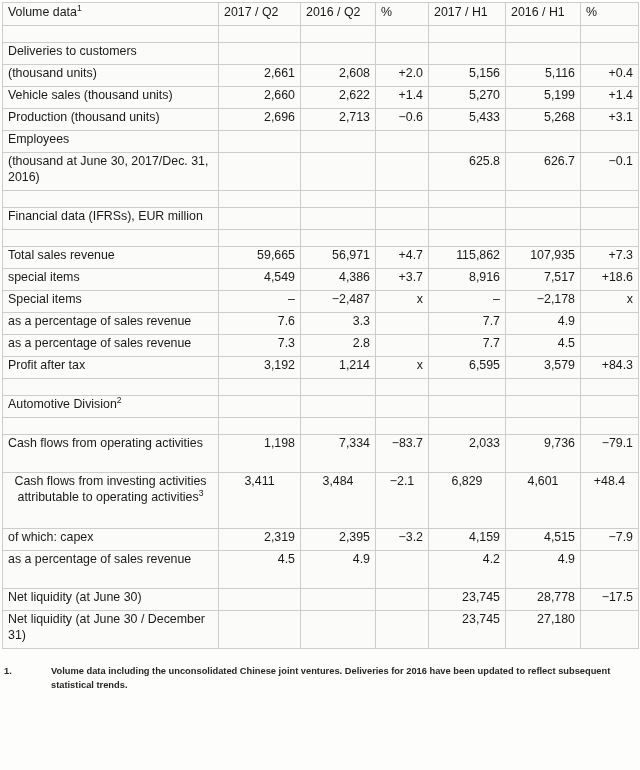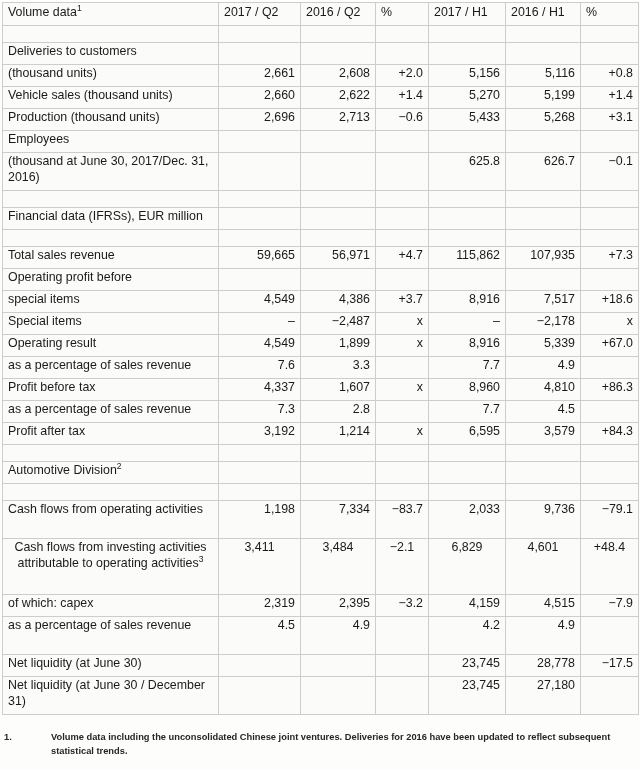--- a/index.html
+++ b/index.html
@@ -141,21 +141,21 @@
           <td class="num"></td>
           <td class="num"></td>
         </tr>
         <tr class="row">
           <td><span>(thousand units)</span></td>
           <td class="num">2,661</td>
           <td class="num">2,608</td>
           <td class="num">+2.0</td>
           <td class="num">5,156</td>
           <td class="num">5,116</td>
-          <td class="num">+0.8</td>
+          <td class="num">+0.4</td>
         </tr>
         <tr class="row">
           <td><span>Vehicle sales (thousand units)</span></td>
           <td class="num">2,660</td>
           <td class="num">2,622</td>
           <td class="num">+1.4</td>
           <td class="num">5,270</td>
           <td class="num">5,199</td>
           <td class="num">+1.4</td>
         </tr>
@@ -216,72 +216,45 @@
         <tr class="row">
           <td><span>Total sales revenue</span></td>
           <td class="num">59,665</td>
           <td class="num">56,971</td>
           <td class="num">+4.7</td>
           <td class="num">115,862</td>
           <td class="num">107,935</td>
           <td class="num">+7.3</td>
         </tr>
         <tr class="row">
-          <td><span>Operating profit before</span></td>
-          <td class="num"></td>
-          <td class="num"></td>
-          <td class="num"></td>
-          <td class="num"></td>
-          <td class="num"></td>
-          <td class="num"></td>
-        </tr>
-        <tr class="row">
           <td><span>special items</span></td>
           <td class="num">4,549</td>
           <td class="num">4,386</td>
           <td class="num">+3.7</td>
           <td class="num">8,916</td>
           <td class="num">7,517</td>
           <td class="num">+18.6</td>
         </tr>
         <tr class="row">
           <td><span>Special items</span></td>
           <td class="num">–</td>
           <td class="num">−2,487</td>
           <td class="num">x</td>
           <td class="num">–</td>
           <td class="num">−2,178</td>
           <td class="num">x</td>
         </tr>
         <tr class="row">
-          <td><span>Operating result</span></td>
-          <td class="num">4,549</td>
-          <td class="num">1,899</td>
-          <td class="num">x</td>
-          <td class="num">8,916</td>
-          <td class="num">5,339</td>
-          <td class="num">+67.0</td>
-        </tr>
-        <tr class="row">
           <td class="indent1"><span>as a percentage of sales revenue</span></td>
           <td class="num">7.6</td>
           <td class="num">3.3</td>
           <td class="num"></td>
           <td class="num">7.7</td>
           <td class="num">4.9</td>
           <td class="num"></td>
-        </tr>
-        <tr class="row">
-          <td><span>Profit before tax</span></td>
-          <td class="num">4,337</td>
-          <td class="num">1,607</td>
-          <td class="num">x</td>
-          <td class="num">8,960</td>
-          <td class="num">4,810</td>
-          <td class="num">+86.3</td>
         </tr>
         <tr class="row">
           <td class="indent1"><span>as a percentage of sales revenue</span></td>
           <td class="num">7.3</td>
           <td class="num">2.8</td>
           <td class="num"></td>
           <td class="num">7.7</td>
           <td class="num">4.5</td>
           <td class="num"></td>
         </tr>

